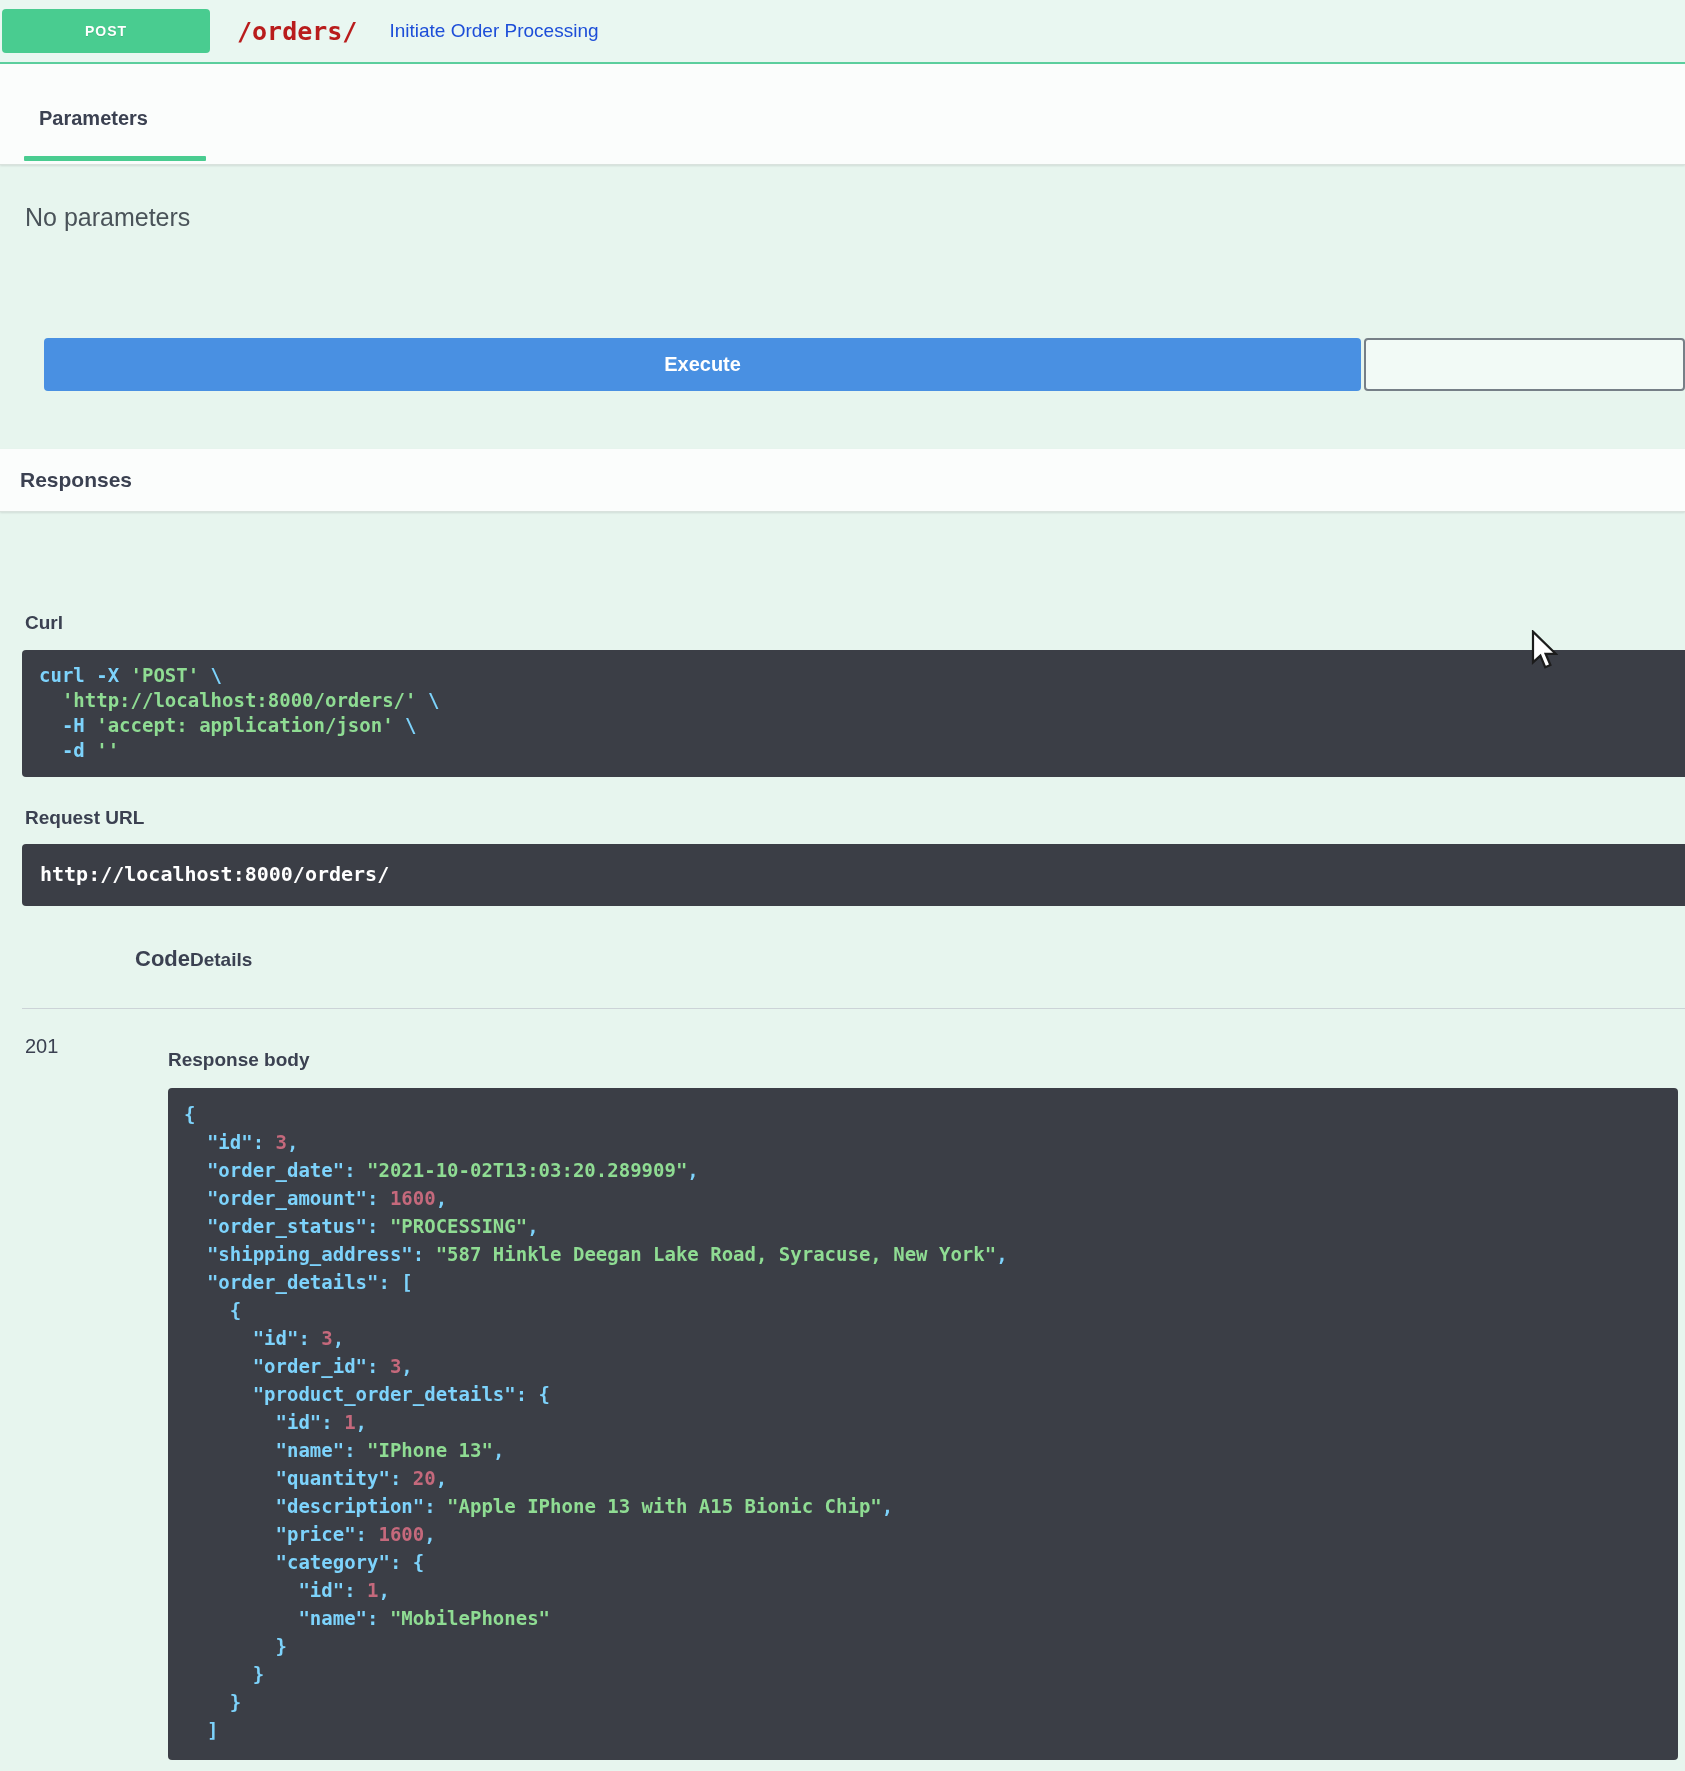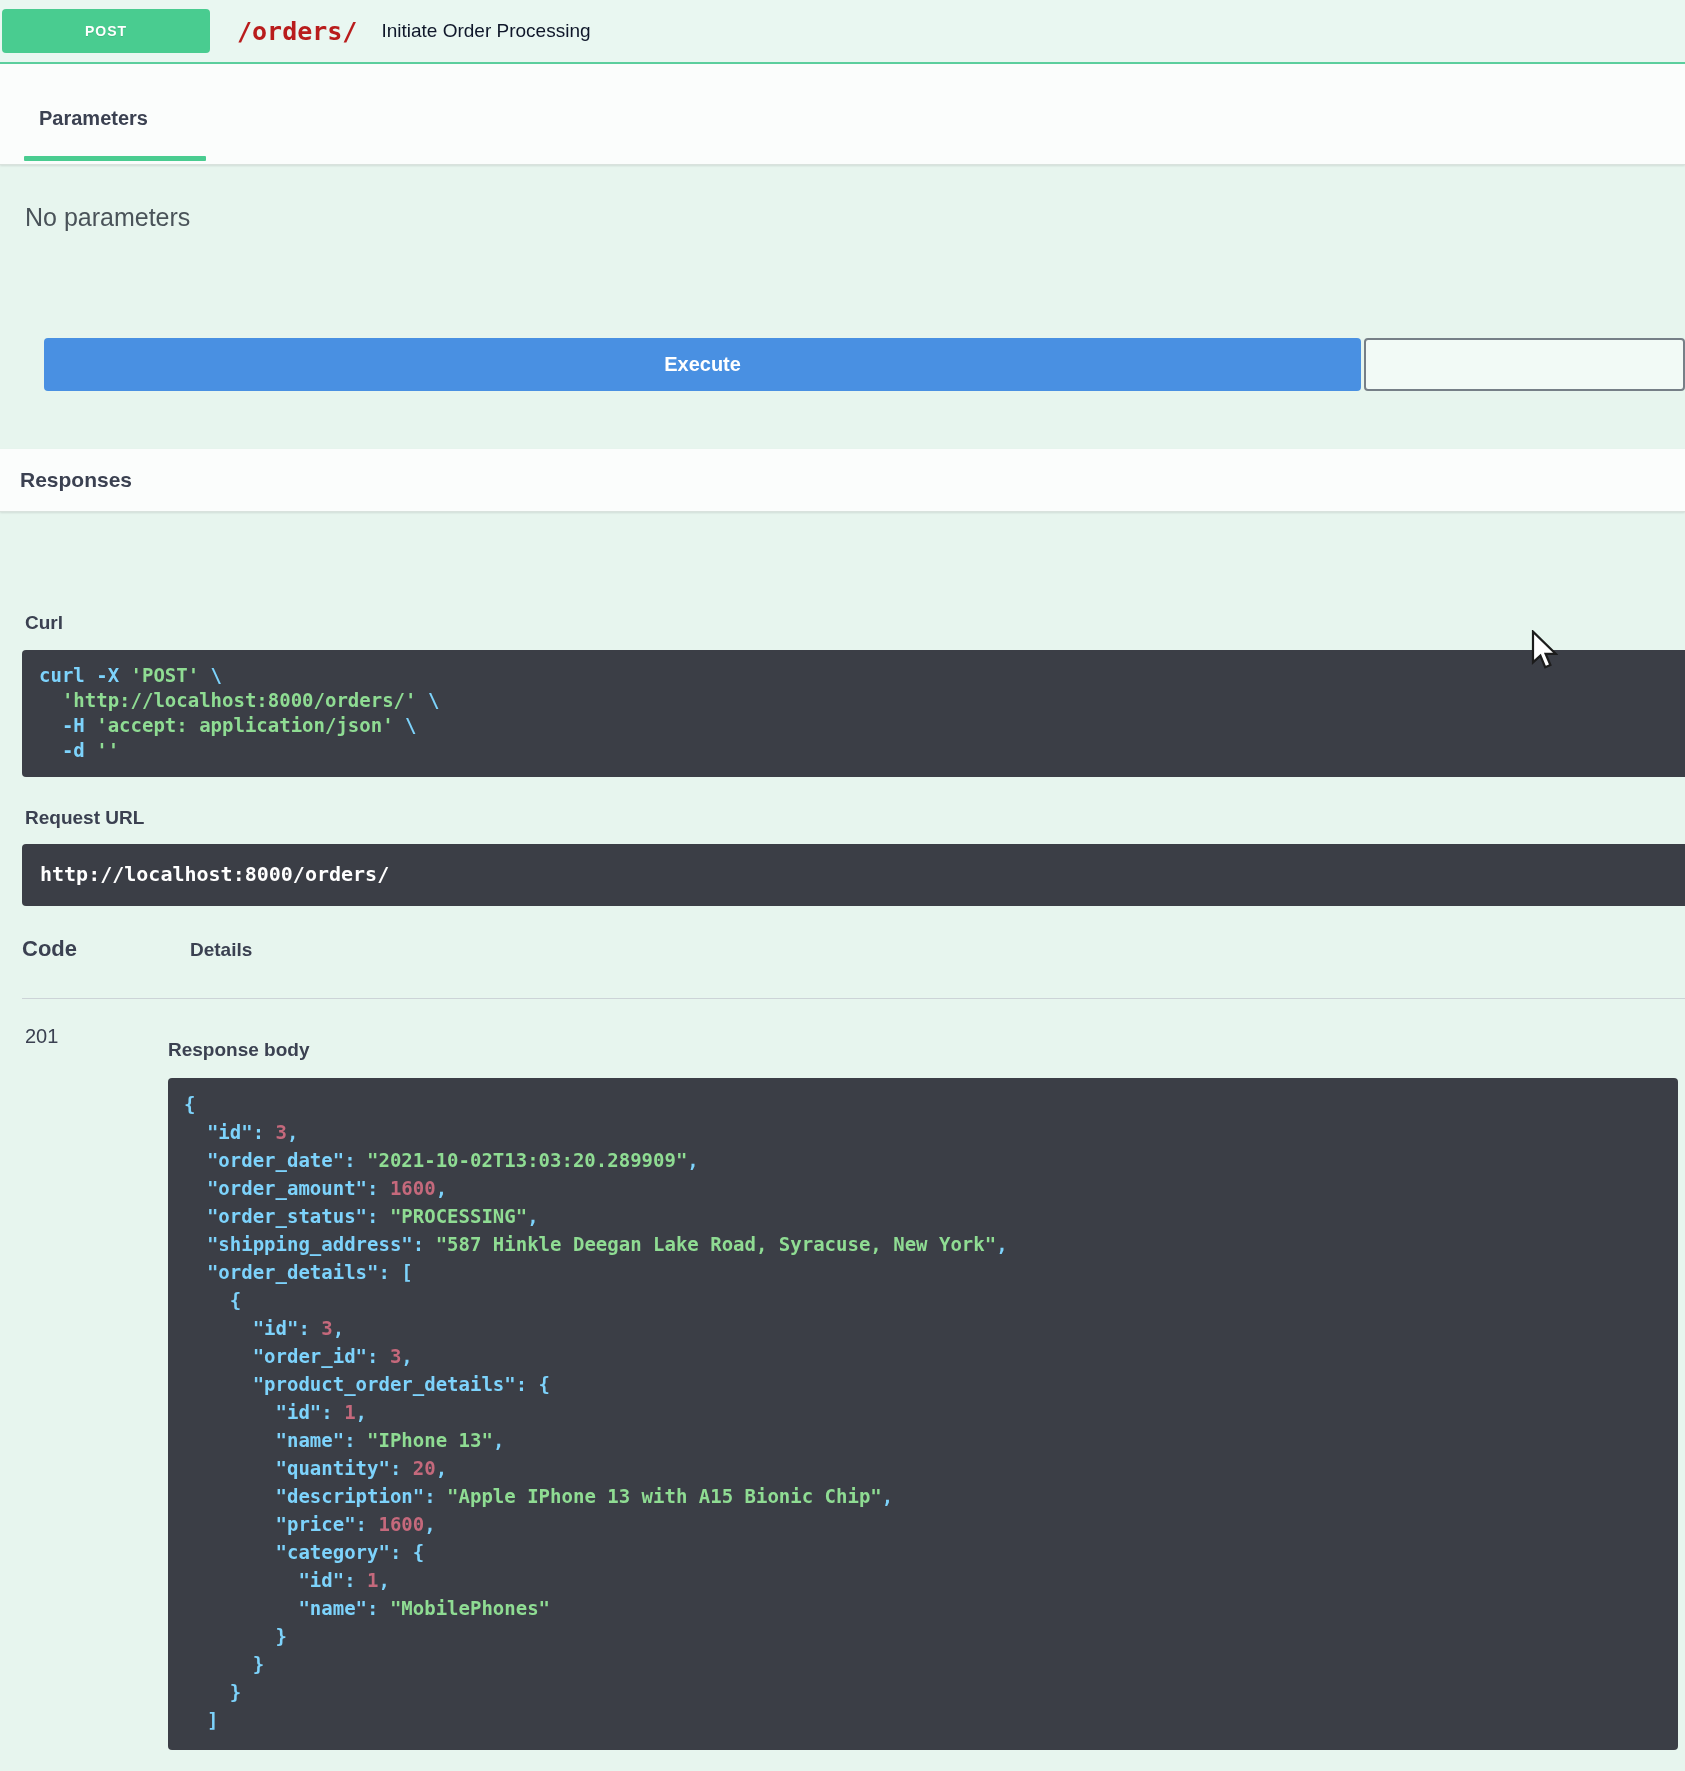--- a/index.html
+++ b/index.html
@@ -17,21 +17,21 @@
   .method-badge{
     margin-left:2px;width:208px;height:44px;border-radius:4px;
     background:#49cc90;color:#fff;font-weight:bold;font-size:14px;
     display:flex;align-items:center;justify-content:center;
     letter-spacing:1px;text-shadow:0 1px 0 rgba(0,0,0,.1);
   }
   .endpoint-path{
     margin-left:27px;font-family:"DejaVu Sans Mono", monospace;
     font-weight:700;font-size:25px;color:#b91c1c;
   }
-  .endpoint-summary{margin-left:24px;font-size:19px;color:#0f172a;}
+  .endpoint-summary{margin-left:32px;font-size:19px;color:#1d4ed8;}
   
   .section-header{
     background:#fbfdfc;border-bottom:1px solid #d9e2dd;
     box-shadow:0 1px 2px rgba(0,0,0,.1);position:relative;
   }
   .params-header{height:100px;}
   .tab{
     position:absolute;left:16px;top:0;height:100%;padding:43px 0 0 23px;
     font-size:20px;font-weight:bold;color:#3b4151;box-sizing:border-box;
   }
@@ -59,21 +59,21 @@
   .responses-body{padding-top:100px;}
   .blk-label{margin:0 0 0 25px;font-size:19px;font-weight:bold;color:#3b4151;}
   .codeblock{
     background:#3b3e46;border-radius:4px;box-sizing:border-box;
     font-family:"DejaVu Sans Mono", monospace;font-weight:bold;font-size:19px;
     color:#fff;white-space:pre;overflow:hidden;
   }
   .curl-block{margin:16px 0 0 22px;width:1680px;height:127px;padding:13px 17px;line-height:25px;}
   .url-block{margin:15px 0 0 22px;width:1680px;height:62px;padding:17px 18px;font-size:20px;line-height:26px;}
   .server-label{margin-top:28px;}
-  .resp-thead{display:flex;align-items:baseline;margin:30px 0 0 22px;}
+  .resp-thead{display:flex;align-items:baseline;margin:40px 0 0 22px;text-align:right;}
   .code-h{width:168px;font-size:22px;font-weight:bold;}
   .details-h{font-size:19px;font-weight:bold;}
   .thead-divider{margin:36px 0 0 22px;width:1663px;border:none;border-top:1px solid #ccd3d7;height:0;}
   .resp-trow{display:flex;margin-top:26px;}
   .code-cell{width:168px;padding-left:25px;box-sizing:border-box;font-size:20px;}
   .details-cell{flex:1;}
   .resp-body-label{font-size:19px;font-weight:bold;margin-top:14px;}
   .response-block{margin-top:17px;width:1510px;height:672px;padding:12px 16px;line-height:28px;}
   
   .tok-p{color:#7dd3fc;}

